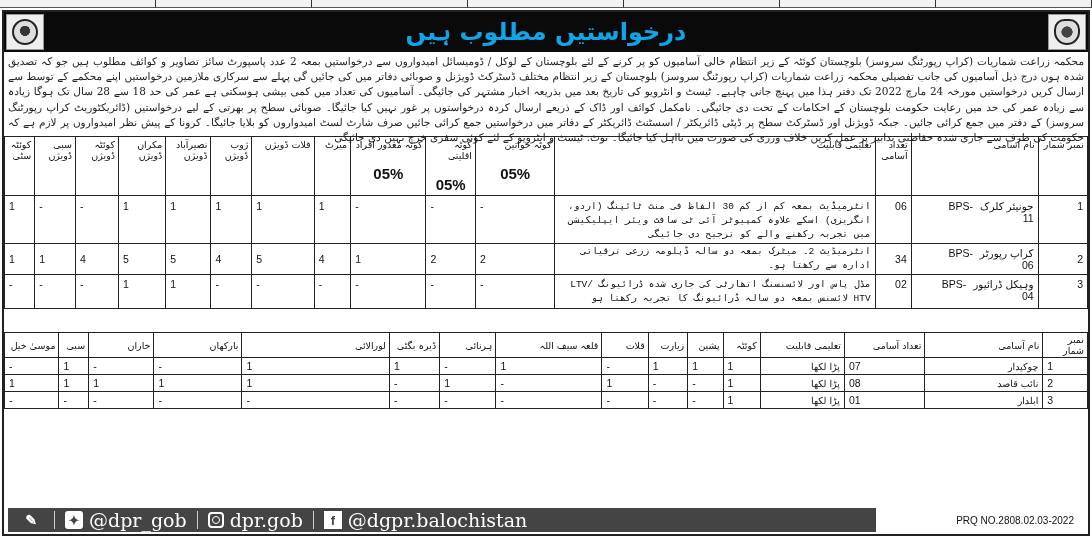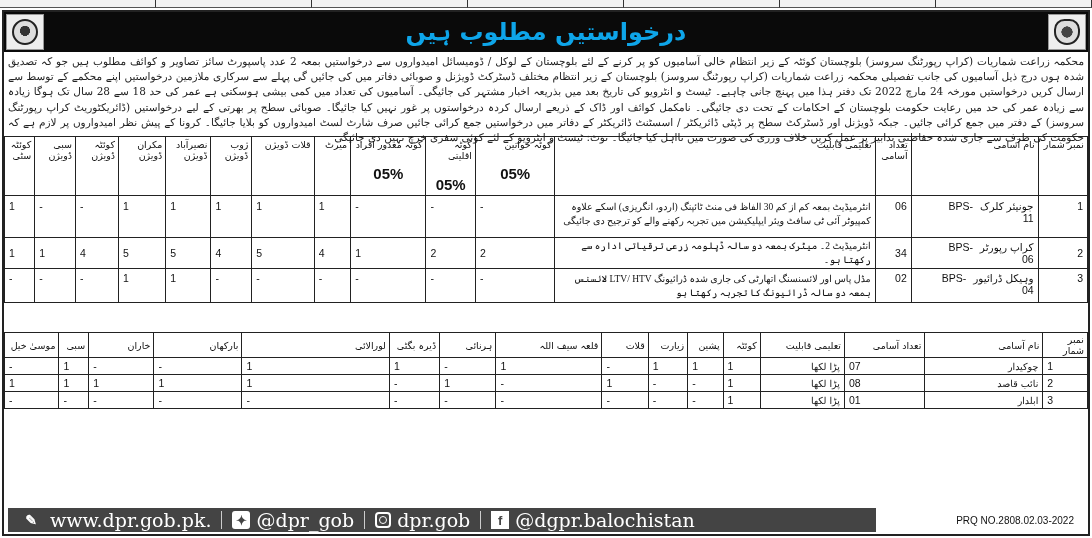--- a/index.html
+++ b/index.html
@@ -22,21 +22,21 @@
   .intro { position: absolute; left: 4px; top: 42px; right: 4px; height: 92px; direction: rtl; text-align: justify; font-size: 10.5px; line-height: 15.2px; color: #222; font-family: "DejaVu Serif", serif; overflow: hidden; }
 
   table { border-collapse: collapse; direction: rtl; position: absolute; font-size: 10.5px; }
   td, th { border: 1.5px solid #222; font-weight: normal; }
   .t1 { left: 0; top: 124px; width: 1084px; }
   .t1 th { height: 36px; vertical-align: top; font-size: 9.5px; padding: 2px 3px; text-align: right; }
   .t1 th .pct { display: block; text-align: center; font-family: "Liberation Sans", sans-serif; font-weight: bold; font-size: 15px; margin-top: 15px; }
   .t1 td { height: 20px; padding: 1px 4px; font-family: "Liberation Sans", sans-serif; font-size: 10.5px; text-align: left; }
   .t1 tr.r1 td { height: 42px; vertical-align: top; padding-top: 4px; }
   .t1 tr.r3 td { height: 34px; vertical-align: top; padding-top: 3px; }
-  .t1 td.qual { text-align: right; font-family: Liberation Serif, serif; font-size: 9.5px; line-height: 14px; }
+  .t1 td.qual { text-align: right; font-family: Liberation Mono, monospace; font-size: 9.5px; line-height: 14px; }
   .t1 td.post { text-align: right; }
   .t1 td.post .bps { font-family: "Liberation Sans", sans-serif; margin-right: 4px; padding-left: 32px; }
   .t1 td.num { text-align: right; }
 
   .section-label { position: absolute; left: 0; top: 300px; width: 1084px; height: 20px; border-bottom: 1.5px solid #222; border-left: 1.5px solid #222; border-right: 1.5px solid #222; text-align: center; font-size: 10px; direction: rtl; font-family: "DejaVu Serif", serif; padding-top: 3px; }
 
   .t2 { left: 0; top: 320px; width: 1084px; }
   .t2 th { height: 18px; font-size: 9.5px; padding: 1px 3px; text-align: right; }
   .t2 td { height: 17px; padding: 0 4px; font-family: "Liberation Sans", sans-serif; font-size: 10.5px; text-align: left; }
   .t2 td.post, .t2 td.qual { text-align: right; font-size: 9.5px; font-family: "DejaVu Serif", serif; }
@@ -229,21 +229,20 @@
       <td>-</td>
       <td>-</td>
     </tr>
   </tbody>
     </table>
 
 
   <div class="footer-bar">
     <div class="item">
       <span class="ico web">✎</span>
-      <span>www.dpr.gob.pk.</span>
     </div>
     <span class="sep"></span>
     <div class="item">
       <span class="ico tw">✦</span>
       <span>@dpr_gob</span>
     </div>
     <span class="sep"></span>
     <div class="item">
       <span class="ico ig"></span>
       <span>dpr.gob</span>

